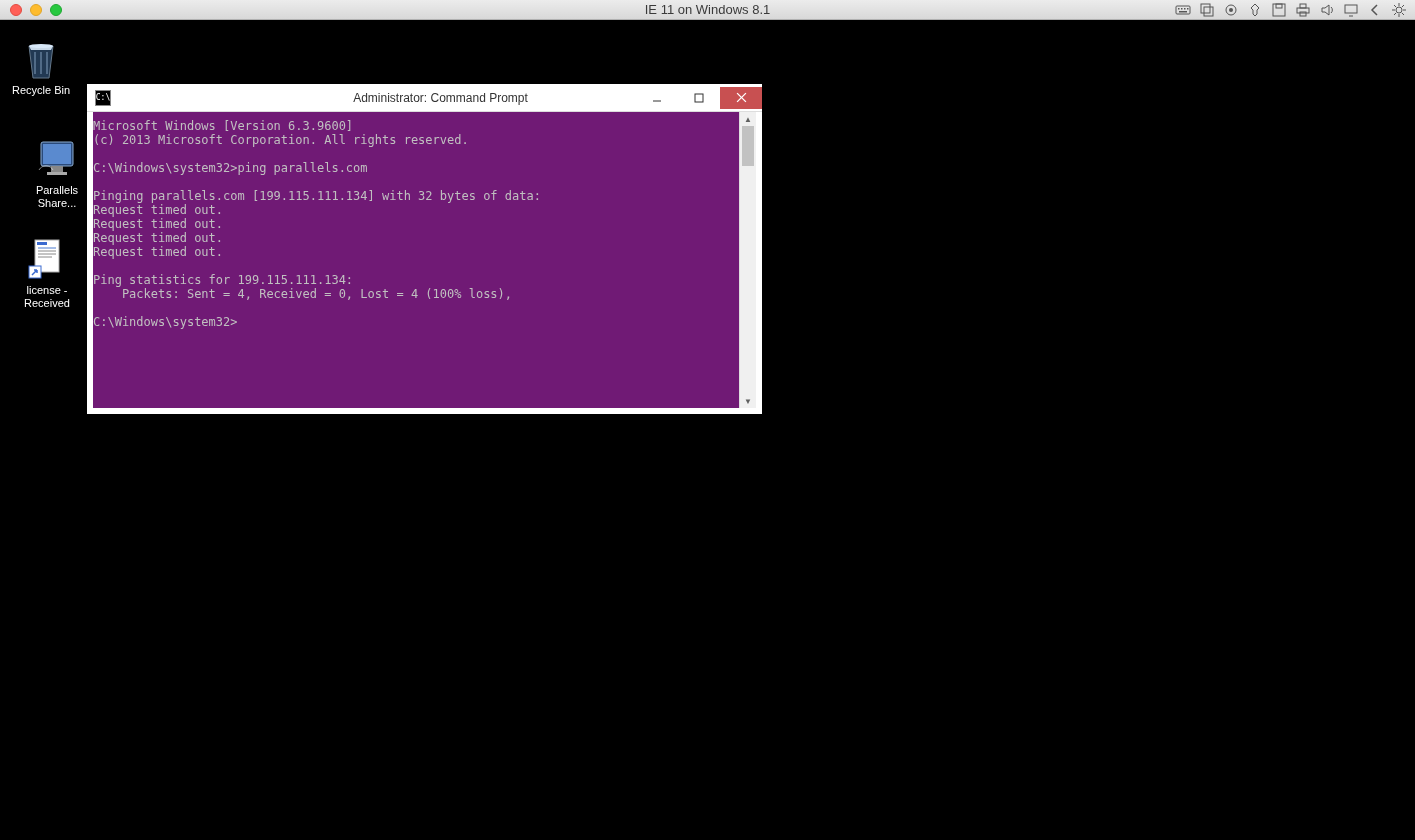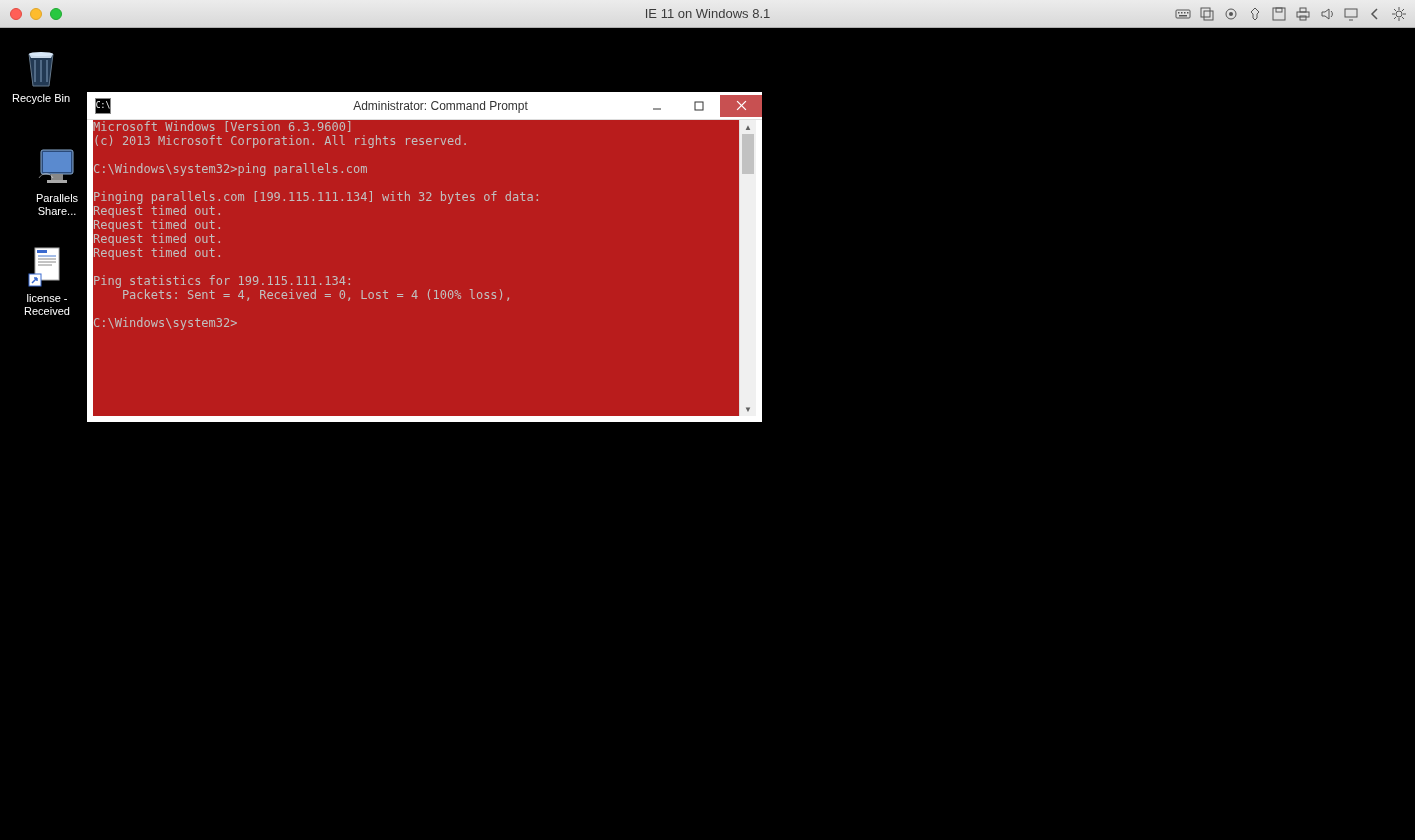--- a/index.html
+++ b/index.html
@@ -6,21 +6,21 @@
   body {
     width: 1415px;
     height: 840px;
     background: #000;
     overflow: hidden;
     font-family: -apple-system, "Helvetica Neue", Arial, sans-serif;
   }
 
   
   .mac-titlebar {
-    height: 28px;
+    height: 20px;
     background: linear-gradient(#ececec, #d8d8d8);
     border-bottom: 1px solid #b0b0b0;
     display: flex;
     align-items: center;
     position: relative;
   }
   .traffic-lights {
     display: flex;
     gap: 8px;
     padding-left: 10px;
@@ -134,26 +134,26 @@
   .cmd-body-wrap {
     padding: 0 6px 6px 6px;
     background: #fff;
   }
   .cmd-body {
     display: flex;
     background: #000;
   }
   .cmd-terminal {
     flex: 1;
-    background: #b91c1c;
+    background: #701a75;
     color: #c0c0c0;
     font-family: "Lucida Console", Consolas, monospace;
     font-size: 12px;
     line-height: 14px;
-    padding: 0 0 0 0;
+    padding: 7px 0 0 0;
     white-space: pre;
     min-height: 296px;
     overflow: hidden;
   }
   .cmd-scroll {
     width: 17px;
     background: #f0f0f0;
     border-left: 1px solid #ddd;
     position: relative;
     display: flex;

